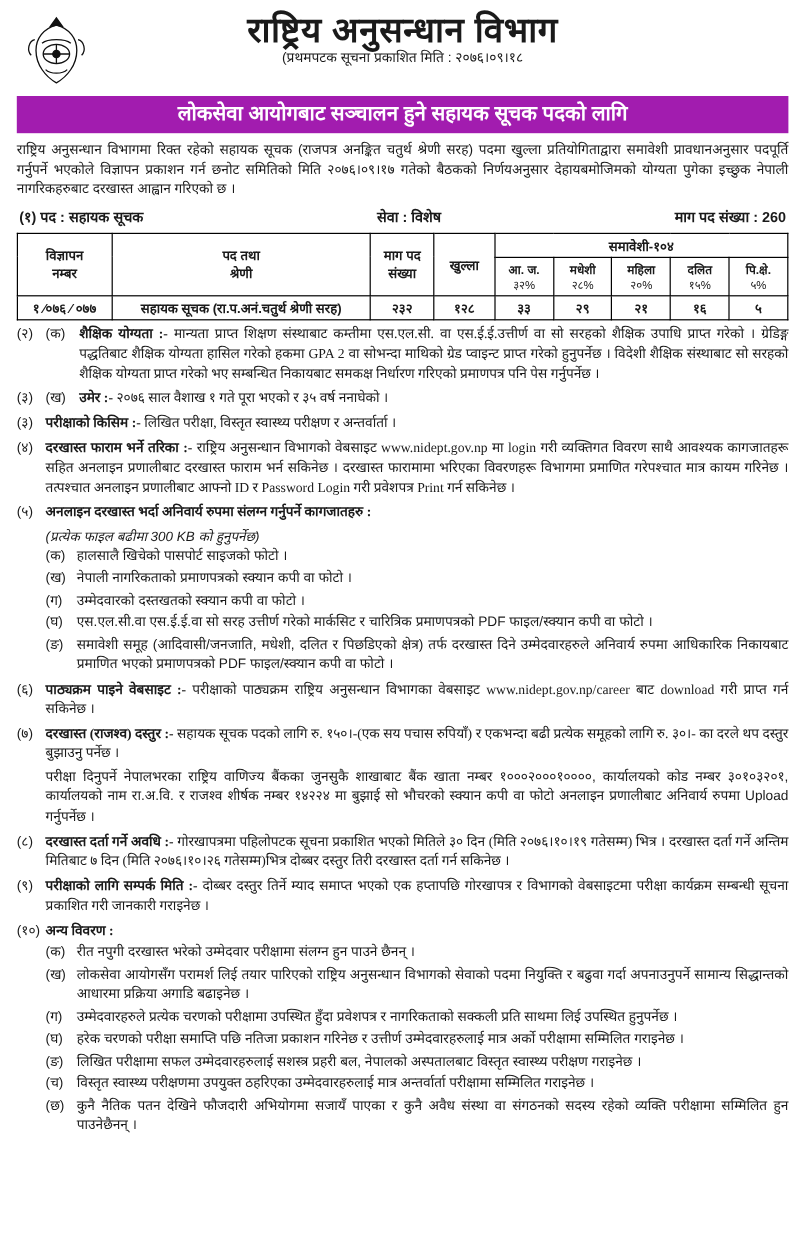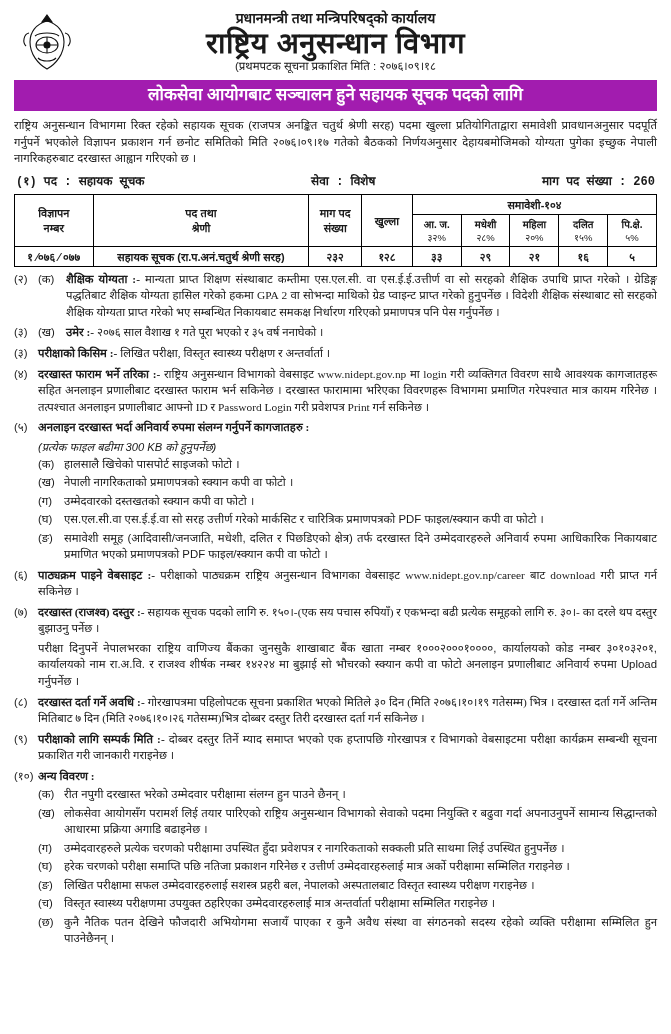--- a/index.html
+++ b/index.html
@@ -87,21 +87,21 @@
     margin-top: 6px;
   }
   .post-row {
     display: flex;
     justify-content: space-between;
     font-size: 12px;
     font-weight: bold;
     margin-top: 5px;
     padding: 0 2px;
   }
-  .post-row span { white-space: nowrap; font-family: Liberation Mono, monospace; }
+  .post-row span { white-space: nowrap; }
   
   table.vac {
     border-collapse: collapse;
     width: 100%;
     margin-top: 5px;
     font-size: 11px;
   }
   table.vac th, table.vac td {
     border: 1px solid #000;
     text-align: center;
@@ -175,21 +175,20 @@
           <ellipse cx="29" cy="33" rx="11" ry="8"></ellipse>
           <path d="M29 25 L29 41 M18 33 L40 33"></path>
           <path d="M20 46 C24 50 34 50 38 46"></path>
           <path d="M8 34 C4 30 6 22 11 21"></path>
           <path d="M50 34 C54 30 52 22 47 21"></path>
           <circle cx="29" cy="33" r="3" fill="#111"></circle>
         </g>
       </svg>
     </div>
     <div class="header-text">
-      <div class="org-mid">प्रधानमन्त्री तथा मन्त्रिपरिषद्को कार्यालय</div>
       <div class="org-big">राष्ट्रिय अनुसन्धान विभाग</div>
       <div class="org-date">(प्रथमपटक सूचना प्रकाशित मिति : २०७६।०९।१८</div>
     </div>
     <div class="emblem"></div>
   </div>
 
   <div class="title-band">
     <div class="title-line1">लोकसेवा आयोगबाट सञ्चालन हुने सहायक सूचक पदको लागि</div>
   </div>
 

